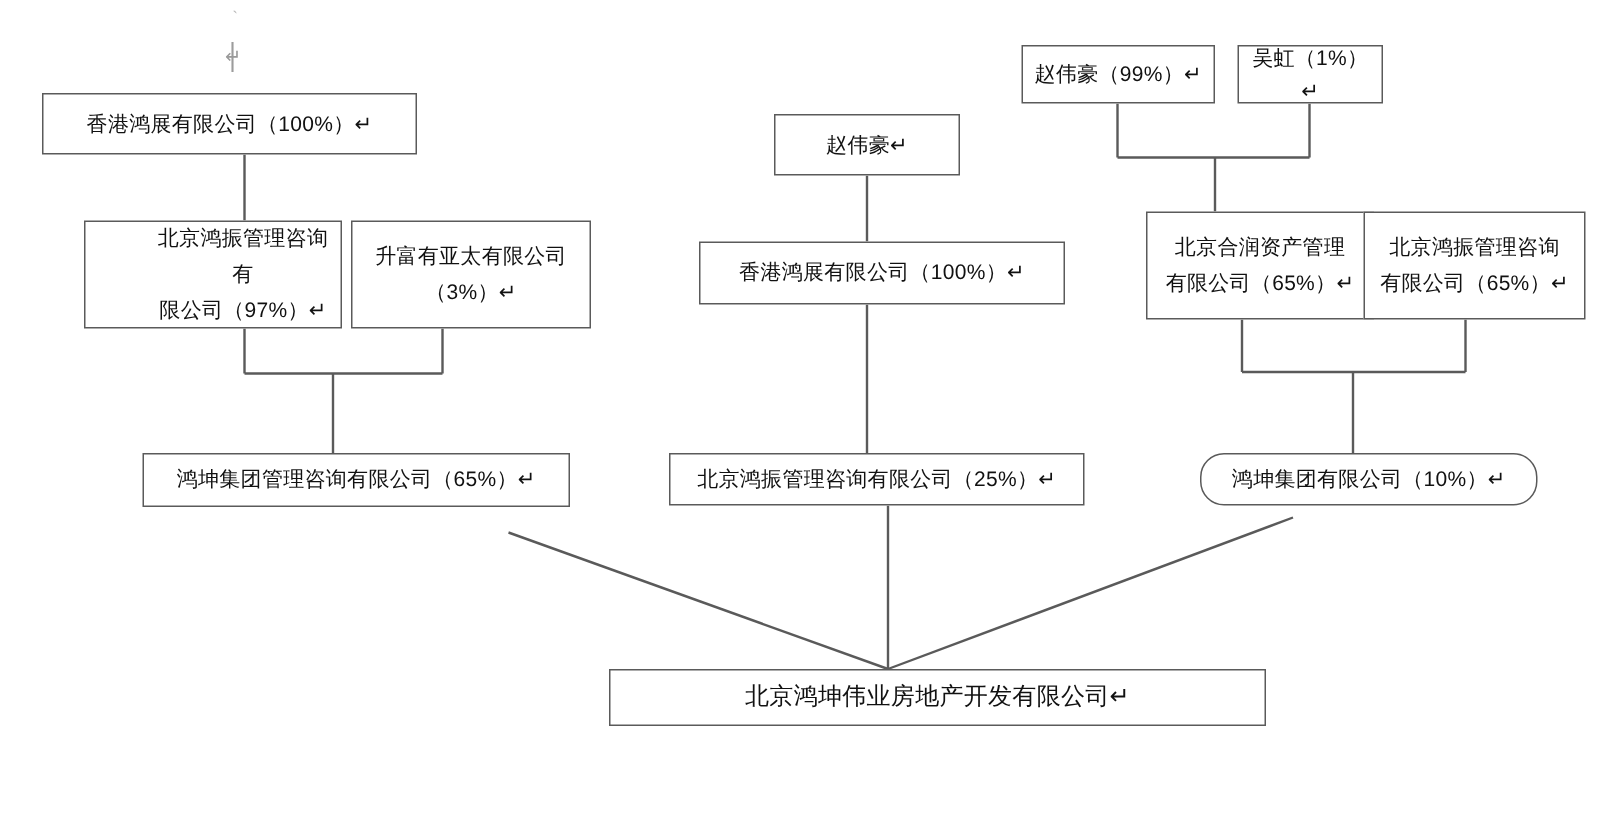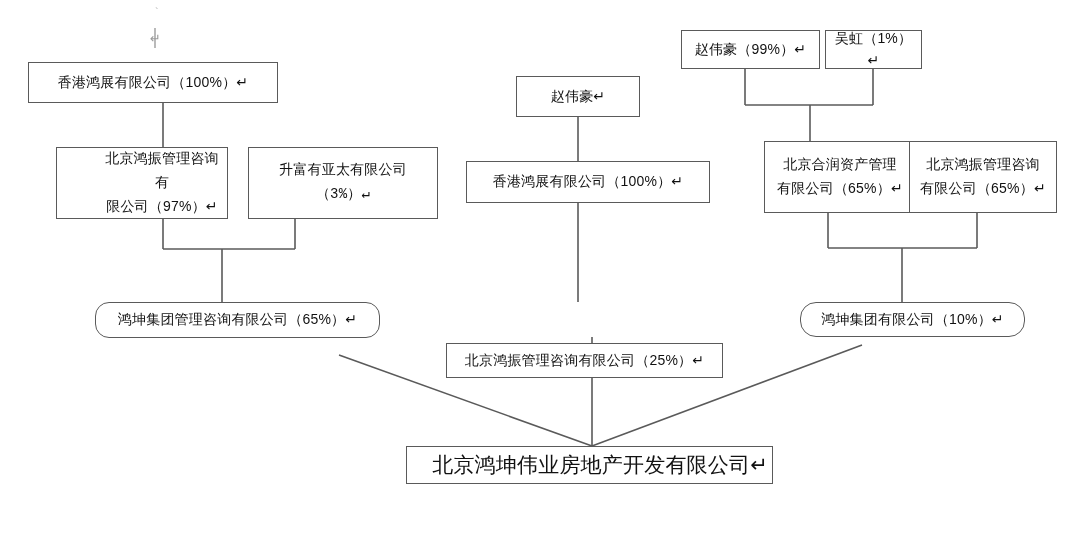--- a/index.html
+++ b/index.html
@@ -102,42 +102,42 @@
 
   <div class="node" style="left:28px; top:62px; width:250px; height:41px;">
     <span class="label">香港鸿展有限公司（100%）↵</span>
   </div>
 
   <div class="node two-line" style="left:56px; top:147px; width:172px; height:72px;padding-left:40px;">
     <span class="label">北京鸿振管理咨询有
 限公司（97%）↵</span>
   </div>
 
-  <div class="node two-line" style="left:248px; top:147px; width:190px; height:72px;font-family:Liberation Mono, monospace;">
+  <div class="node two-line" style="left:234px; top:147px; width:160px; height:72px;">
     <span class="label">升富有亚太有限公司
 （3%）↵</span>
   </div>
 
-  <div class="node" style="left:95px; top:302px; width:285px; height:36px;border-radius:14px;">
+  <div class="node" style="left:95px; top:302px; width:285px; height:36px;">
     <span class="label">鸿坤集团管理咨询有限公司（65%）↵</span>
   </div>
 
   <div class="node" style="left:516px; top:76px; width:124px; height:41px;">
     <span class="label">赵伟豪↵</span>
   </div>
 
   <div class="node" style="left:466px; top:161px; width:244px; height:42px;">
     <span class="label">香港鸿展有限公司（100%）↵</span>
   </div>
 
-  <div class="node" style="left:446px; top:302px; width:277px; height:35px;margin-top:41px;">
+  <div class="node" style="left:446px; top:302px; width:277px; height:35px;">
     <span class="label">北京鸿振管理咨询有限公司（25%）↵</span>
   </div>
 
-  <div class="node" style="left:681px; top:30px; width:139px; height:39px;">
+  <div class="node" style="left:681px; top:30px; width:129px; height:39px;">
     <span class="label">赵伟豪（99%）↵</span>
   </div>
 
   <div class="node" style="left:825px; top:30px; width:97px; height:39px;">
     <span class="label">吴虹（1%）↵</span>
   </div>
 
   <div class="node two-line" style="left:764px; top:141px; width:152px; height:72px;">
     <span class="label">北京合润资产管理
 有限公司（65%）↵</span>
@@ -145,20 +145,20 @@
 
   <div class="node two-line" style="left:909px; top:141px; width:148px; height:72px;">
     <span class="label">北京鸿振管理咨询
 有限公司（65%）↵</span>
   </div>
 
   <div class="node" style="left:800px; top:302px; width:225px; height:35px;border-radius:16px;">
     <span class="label">鸿坤集团有限公司（10%）↵</span>
   </div>
 
-  <div class="node" style="left:406px; top:446px; width:367px; height:38px; font-size:21px;justify-content:flex-end;">
+  <div class="node" style="left:406px; top:446px; width:438px; height:38px; font-size:16px;">
     <span class="label">北京鸿坤伟业房地产开发有限公司↵</span>
   </div>
 
   <span class="pilcrow-mark" style="left:150px; top:31px;">↵</span>
   <span class="tick-mark" style="left:155px; top:6px;">`</span>
 
 </div>
 
 </body></html>

